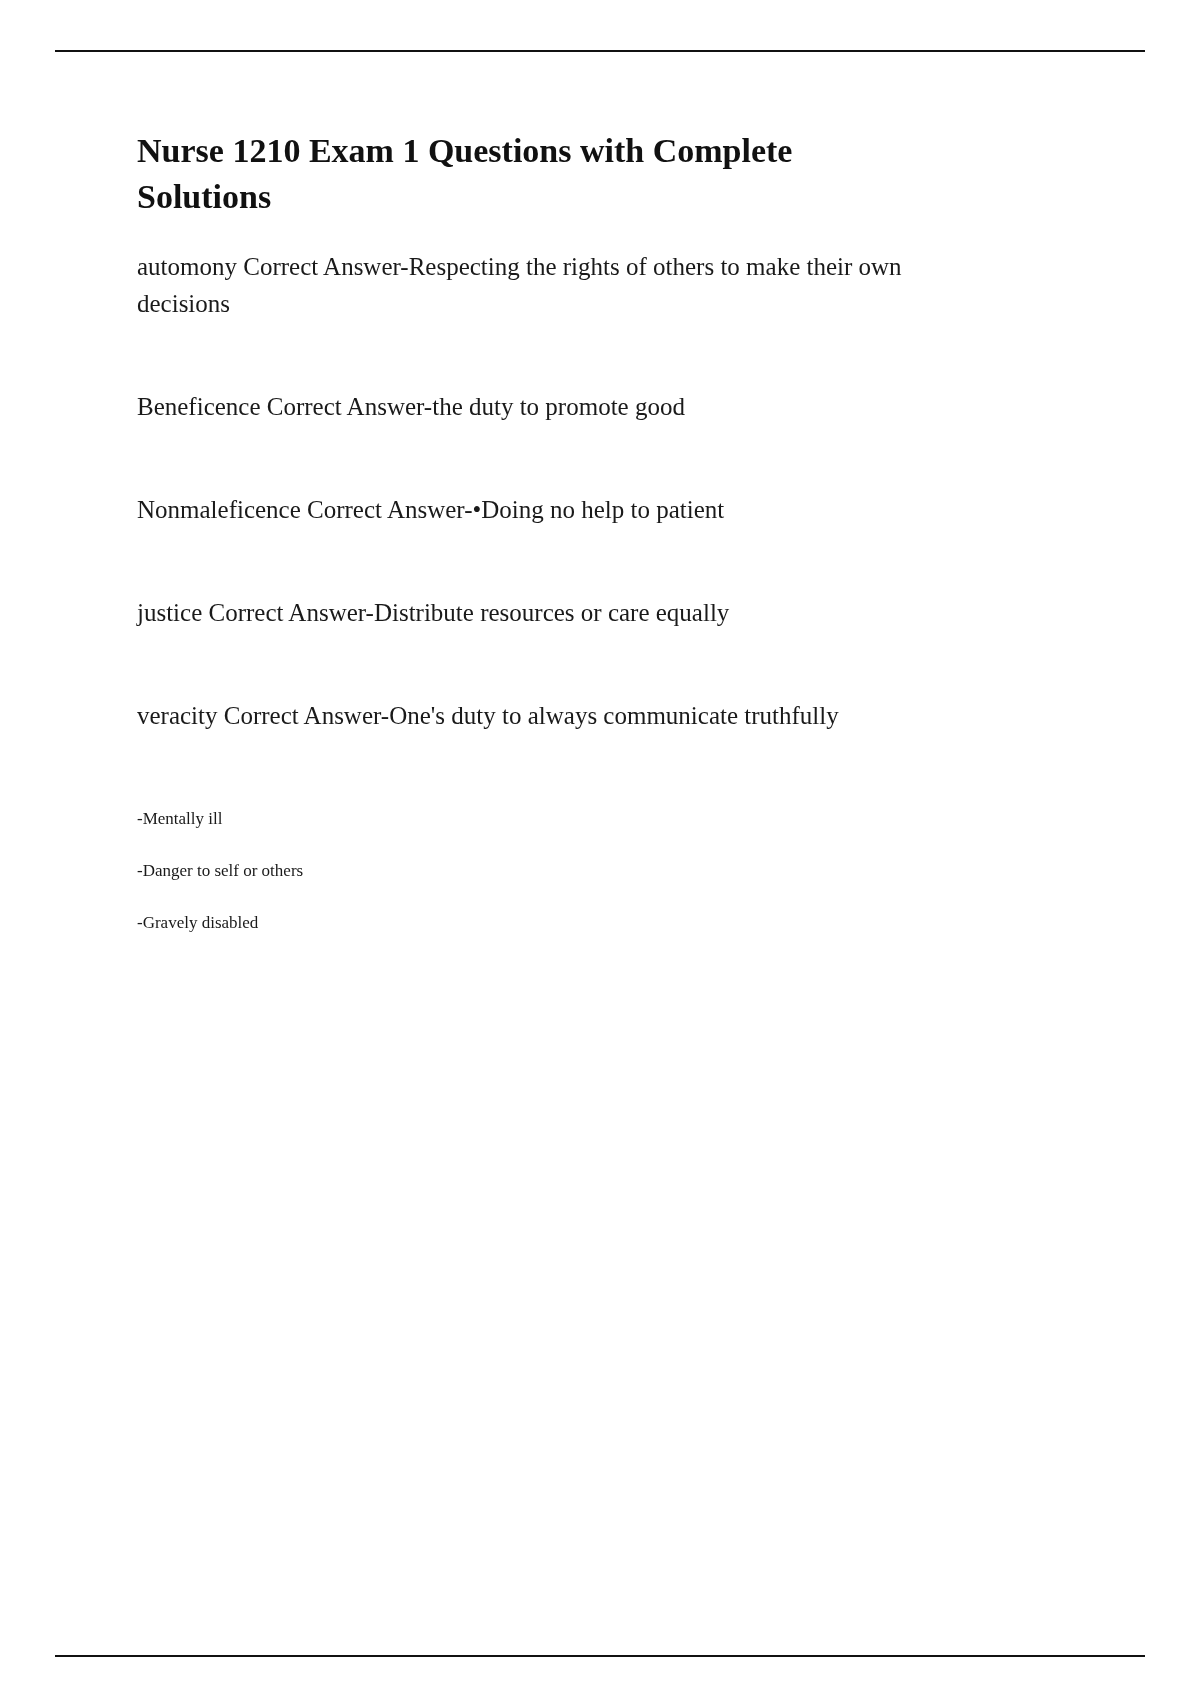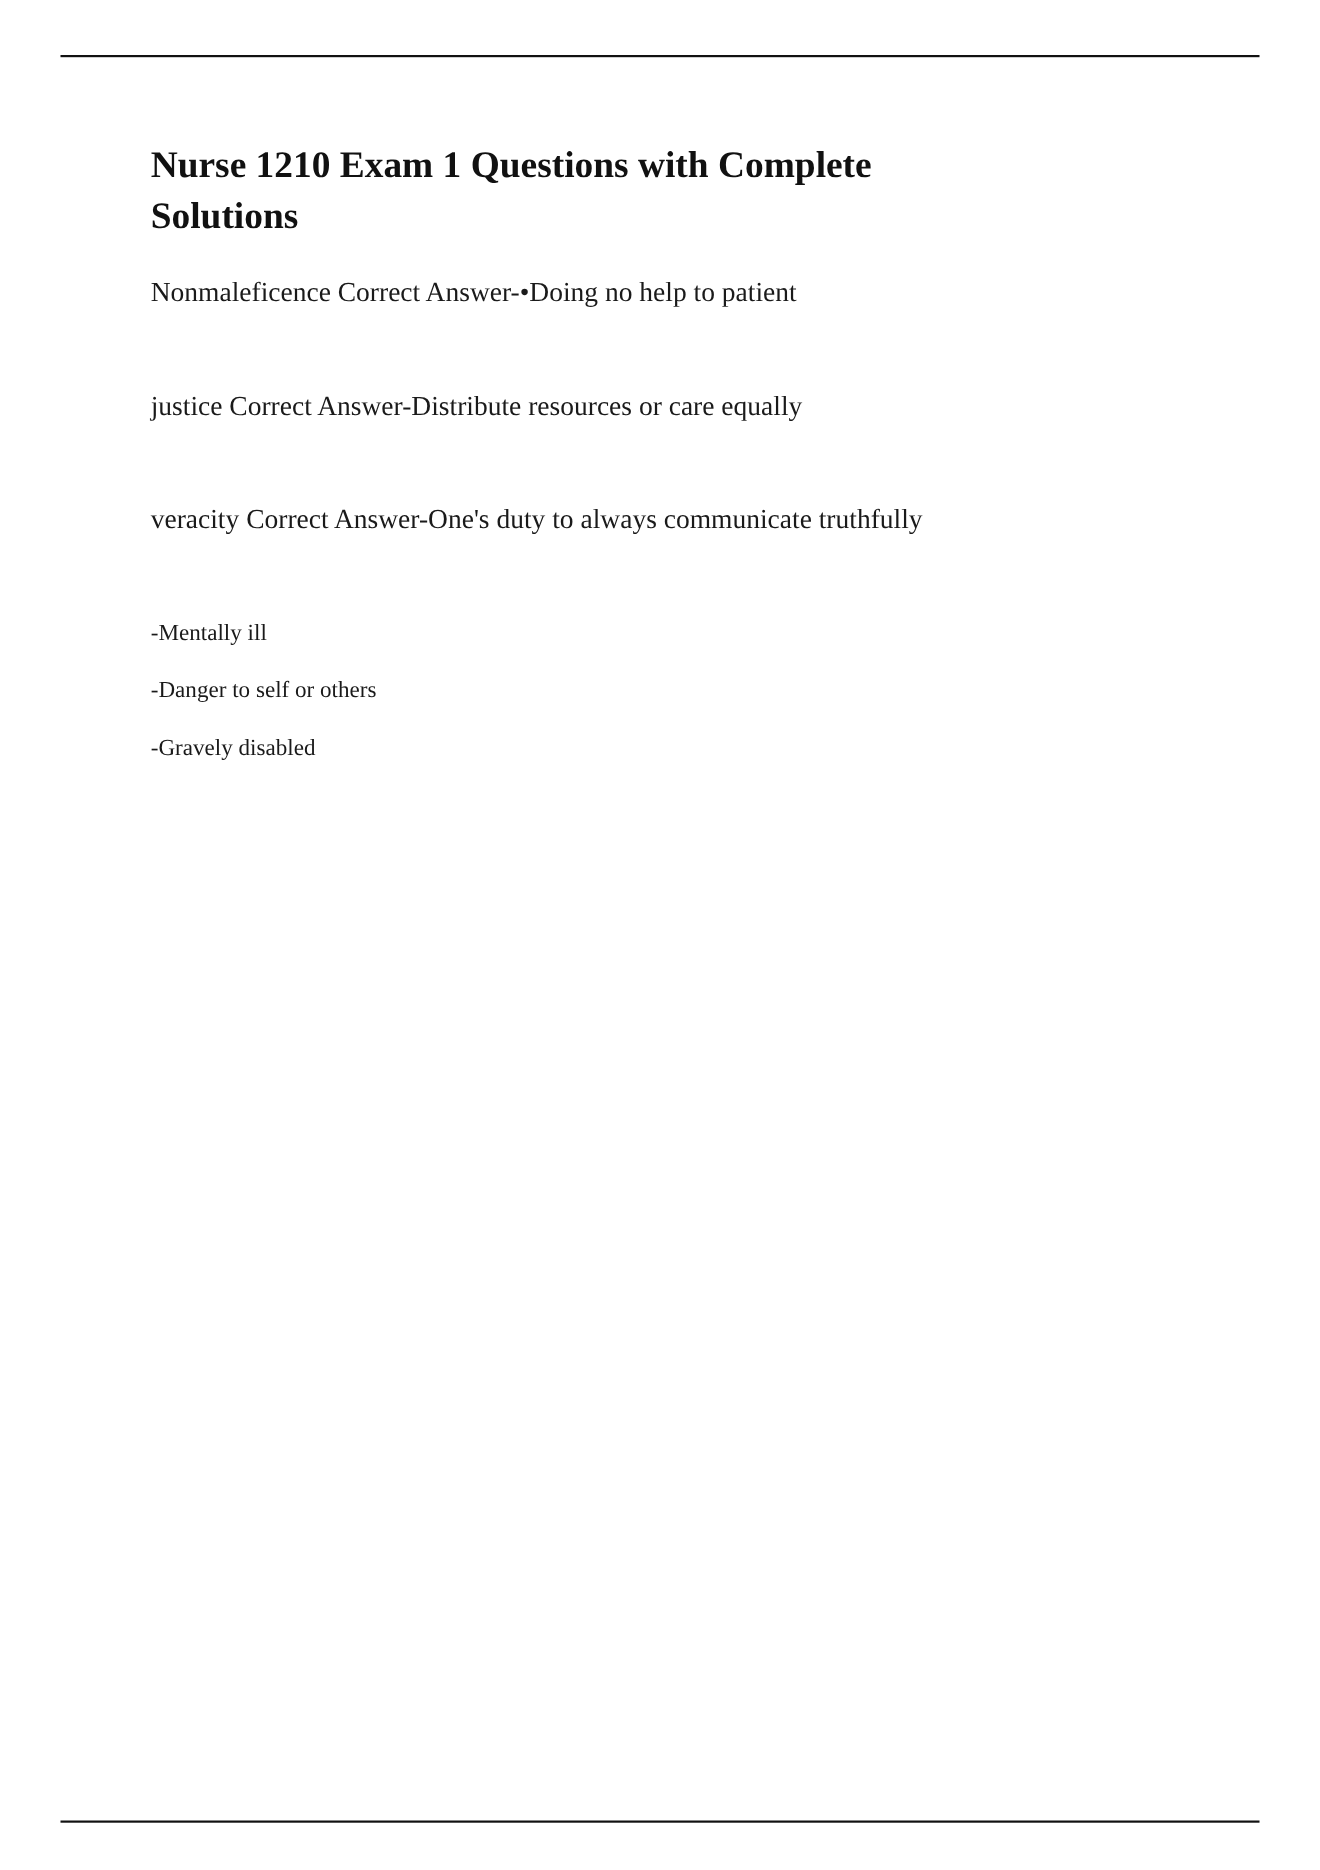--- a/index.html
+++ b/index.html
@@ -42,37 +42,39 @@
   .para {
     font-size: 25px;
     line-height: 37px;
     margin: 0 0 66px 0;
     color: #1a1a1a;
   }
   .para.tight {
     margin-bottom: 0;
   }
   .list-line {
-    font-size: 21px;
+    font-size: 17px;
     line-height: 37px;
     margin: 0 0 15px 0;
     color: #1a1a1a;
   }
 </style>
 </head>
 <body>
 
 <div class="page">
 
   <div class="rule rule-top"></div>
 
   <div class="content">
 
     <h1 class="doc-title">Nurse 1210 Exam 1 Questions with Complete Solutions</h1>
 
+    <p class="para">automony Correct Answer-Respecting the rights of others to make their own decisions</p>
+    <p class="para">Beneficence Correct Answer-the duty to promote good</p>
     <p class="para">Nonmaleficence Correct Answer-•Doing no help to patient</p>
     <p class="para">justice Correct Answer-Distribute resources or care equally</p>
     <p class="para">veracity Correct Answer-One's duty to always communicate truthfully</p>
 
     <p class="list-line">-Mentally ill</p>
     <p class="list-line">-Danger to self or others</p>
     <p class="list-line">-Gravely disabled</p>
 
   </div>
 

